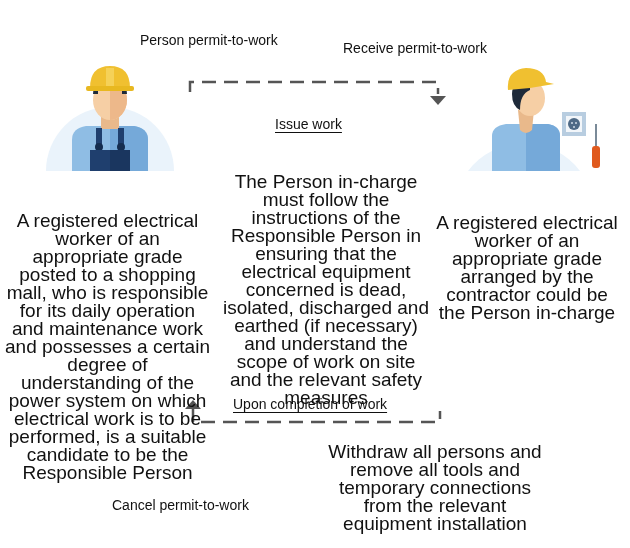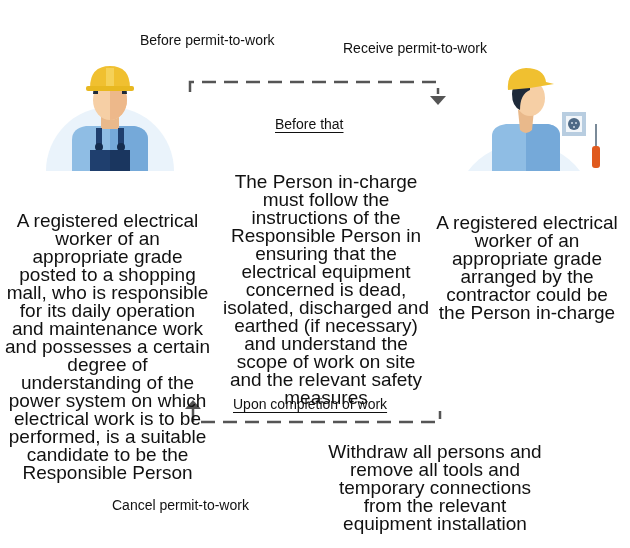--- a/index.html
+++ b/index.html
@@ -7,31 +7,31 @@
            font-family: "Liberation Sans", sans-serif; color: #111; }
     .abs { position: absolute; }
     .lbl { font-size: 14px; white-space: nowrap; }
     .para { font-size: 19px; line-height: 18px; text-align: center; }
     .heading { font-size: 14px; text-decoration: underline; text-underline-offset: 3px; white-space: nowrap; }
     svg { position: absolute; overflow: visible; }
   </style>
 </head>
 <body>
 
-<div class="abs lbl" style="left:140px; top:32px;">Before permit-to-work</div>
+<div class="abs lbl" style="left:140px; top:32px;">Person permit-to-work</div>
 <div class="abs lbl" style="left:343px; top:32px;margin-top:8px;">Receive permit-to-work</div>
 
 <svg width="630" height="548" style="left:0;top:0;pointer-events:none;">
   <path d="M190 92 L190 82 L438 82 L438 94" fill="none" stroke="#555" stroke-width="2.5" stroke-dasharray="14,8"></path>
   <polygon points="430,96 446,96 438,105" fill="#555"></polygon>
   <path d="M193 408 L193 422 L440 422 L440 411" fill="none" stroke="#555" stroke-width="2.5" stroke-dasharray="14,8"></path>
   <polygon points="185,409 201,409 193,400" fill="#555"></polygon>
 </svg>
 
-<div class="abs heading" style="left:275px; top:116px;">Before that</div>
+<div class="abs heading" style="left:275px; top:116px;">Issue work</div>
 <div class="abs heading" style="left:233px; top:396px;">Upon completion of work</div>
 
 <svg width="140" height="115" style="left:40px; top:58px;">
   <path d="M6 113 A64 64 0 0 1 134 113 Z" fill="#eaf3fb"></path>
 
   <path d="M32 113 L32 82 Q32 70 46 68 L94 68 Q108 70 108 82 L108 113 Z" fill="#8fbde4"></path>
   <path d="M70 68 L94 68 Q108 70 108 82 L108 113 L70 113 Z" fill="#75a9d9"></path>
 
   <rect x="61" y="55" width="18" height="16" fill="#e9b98b"></rect>
 

